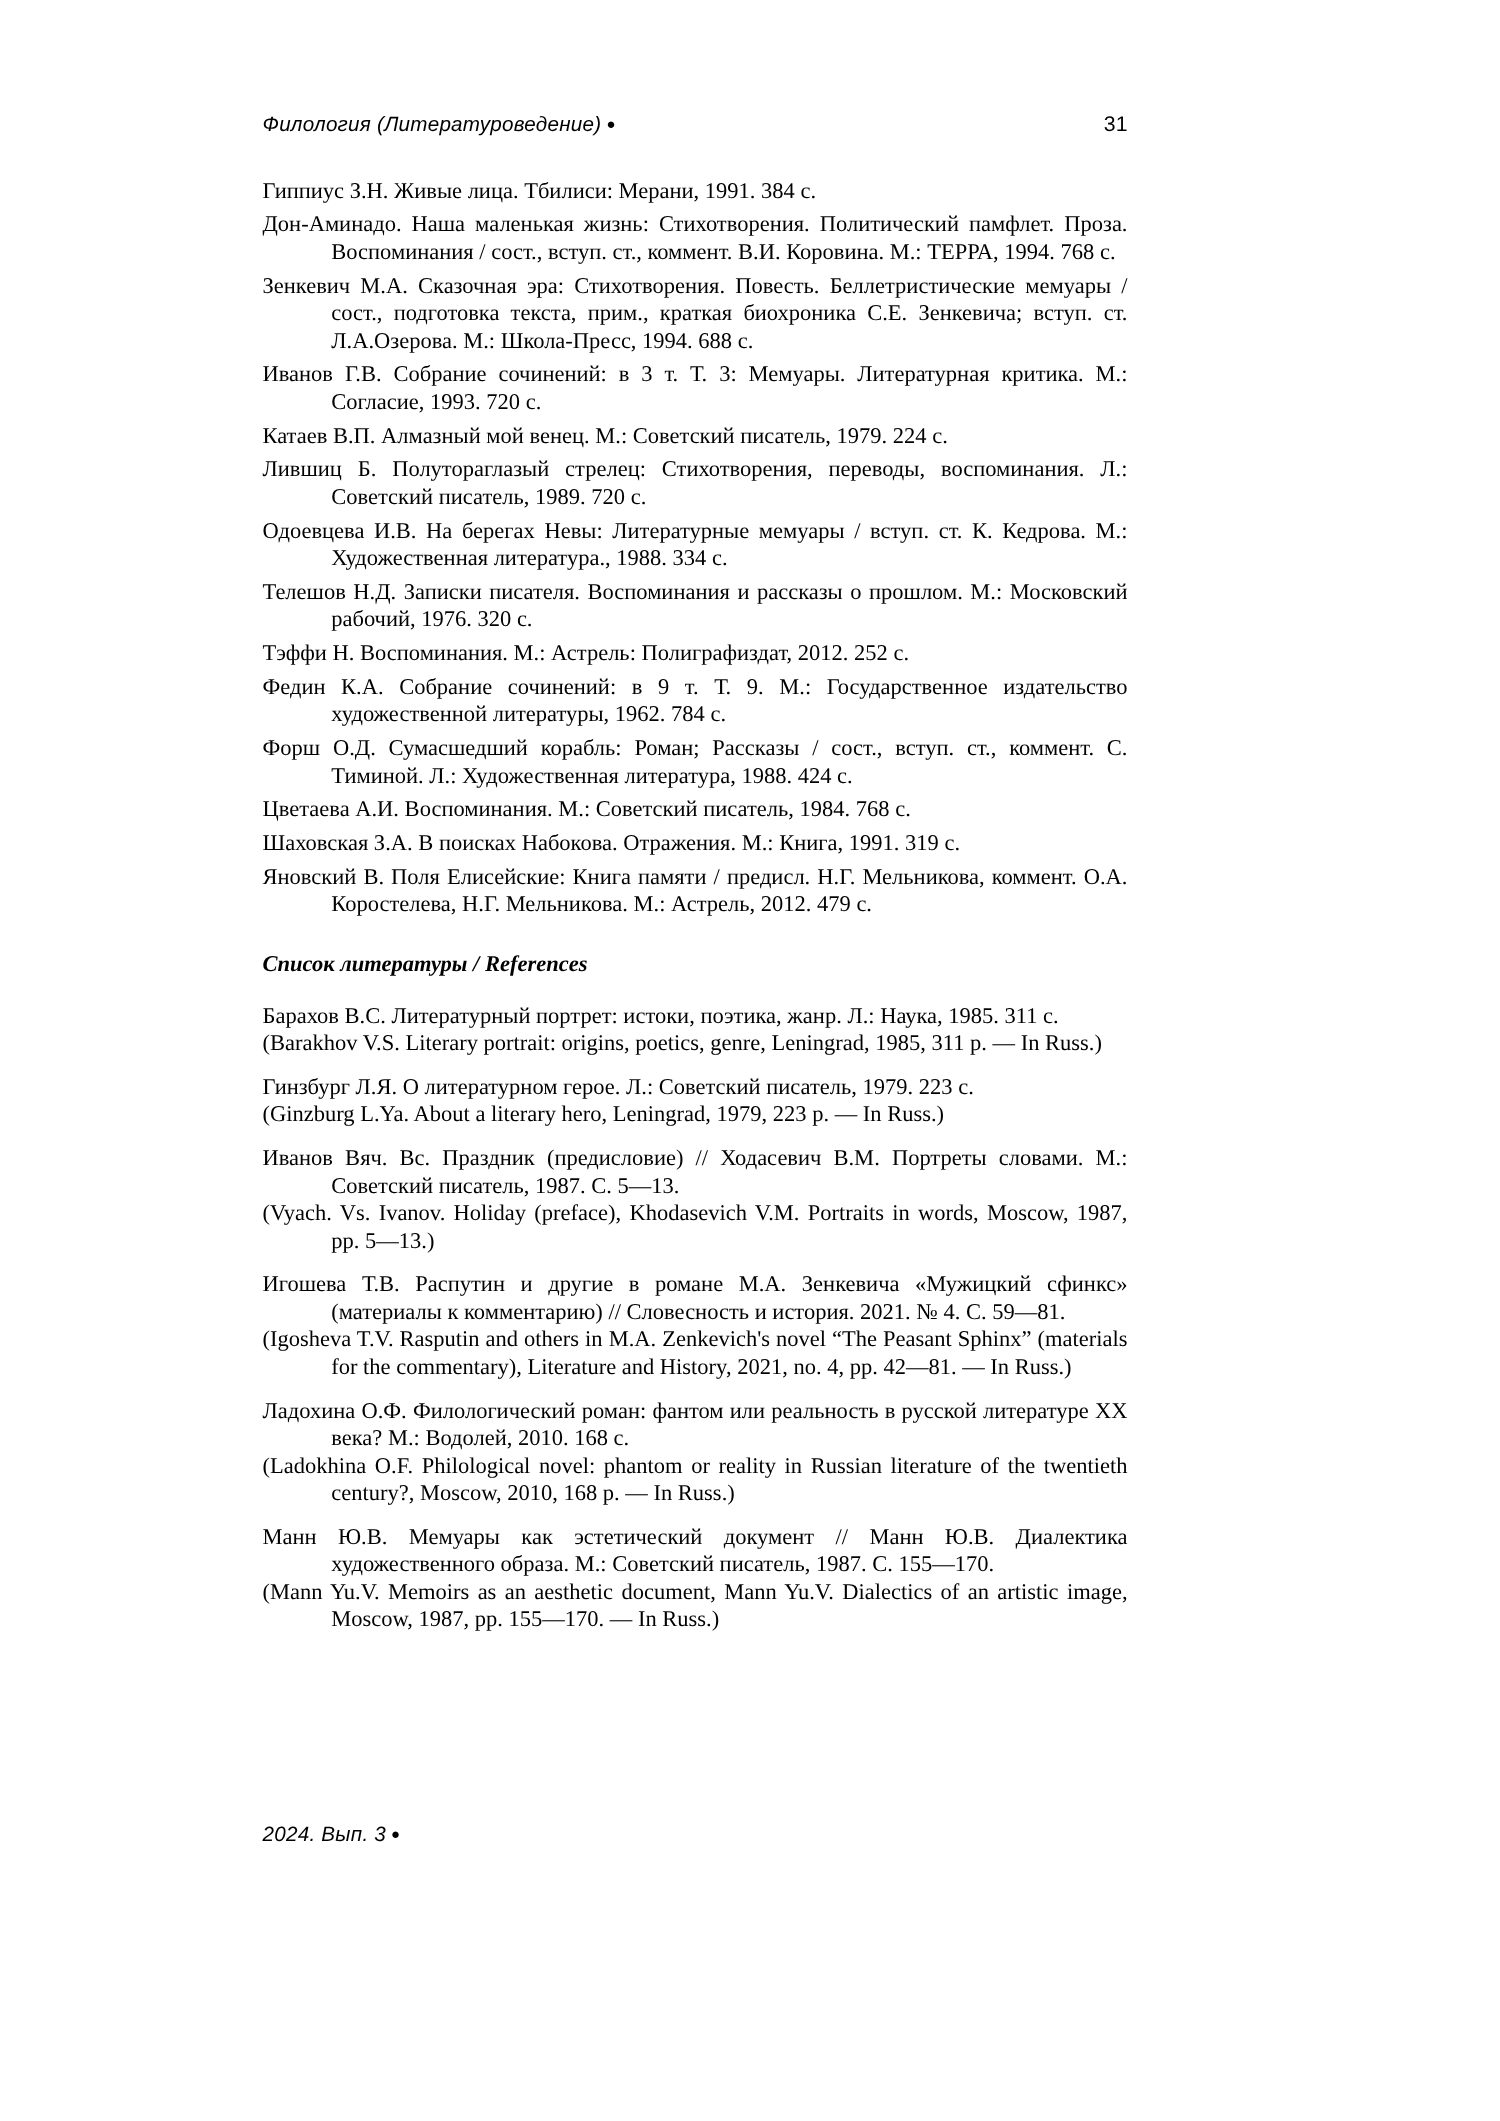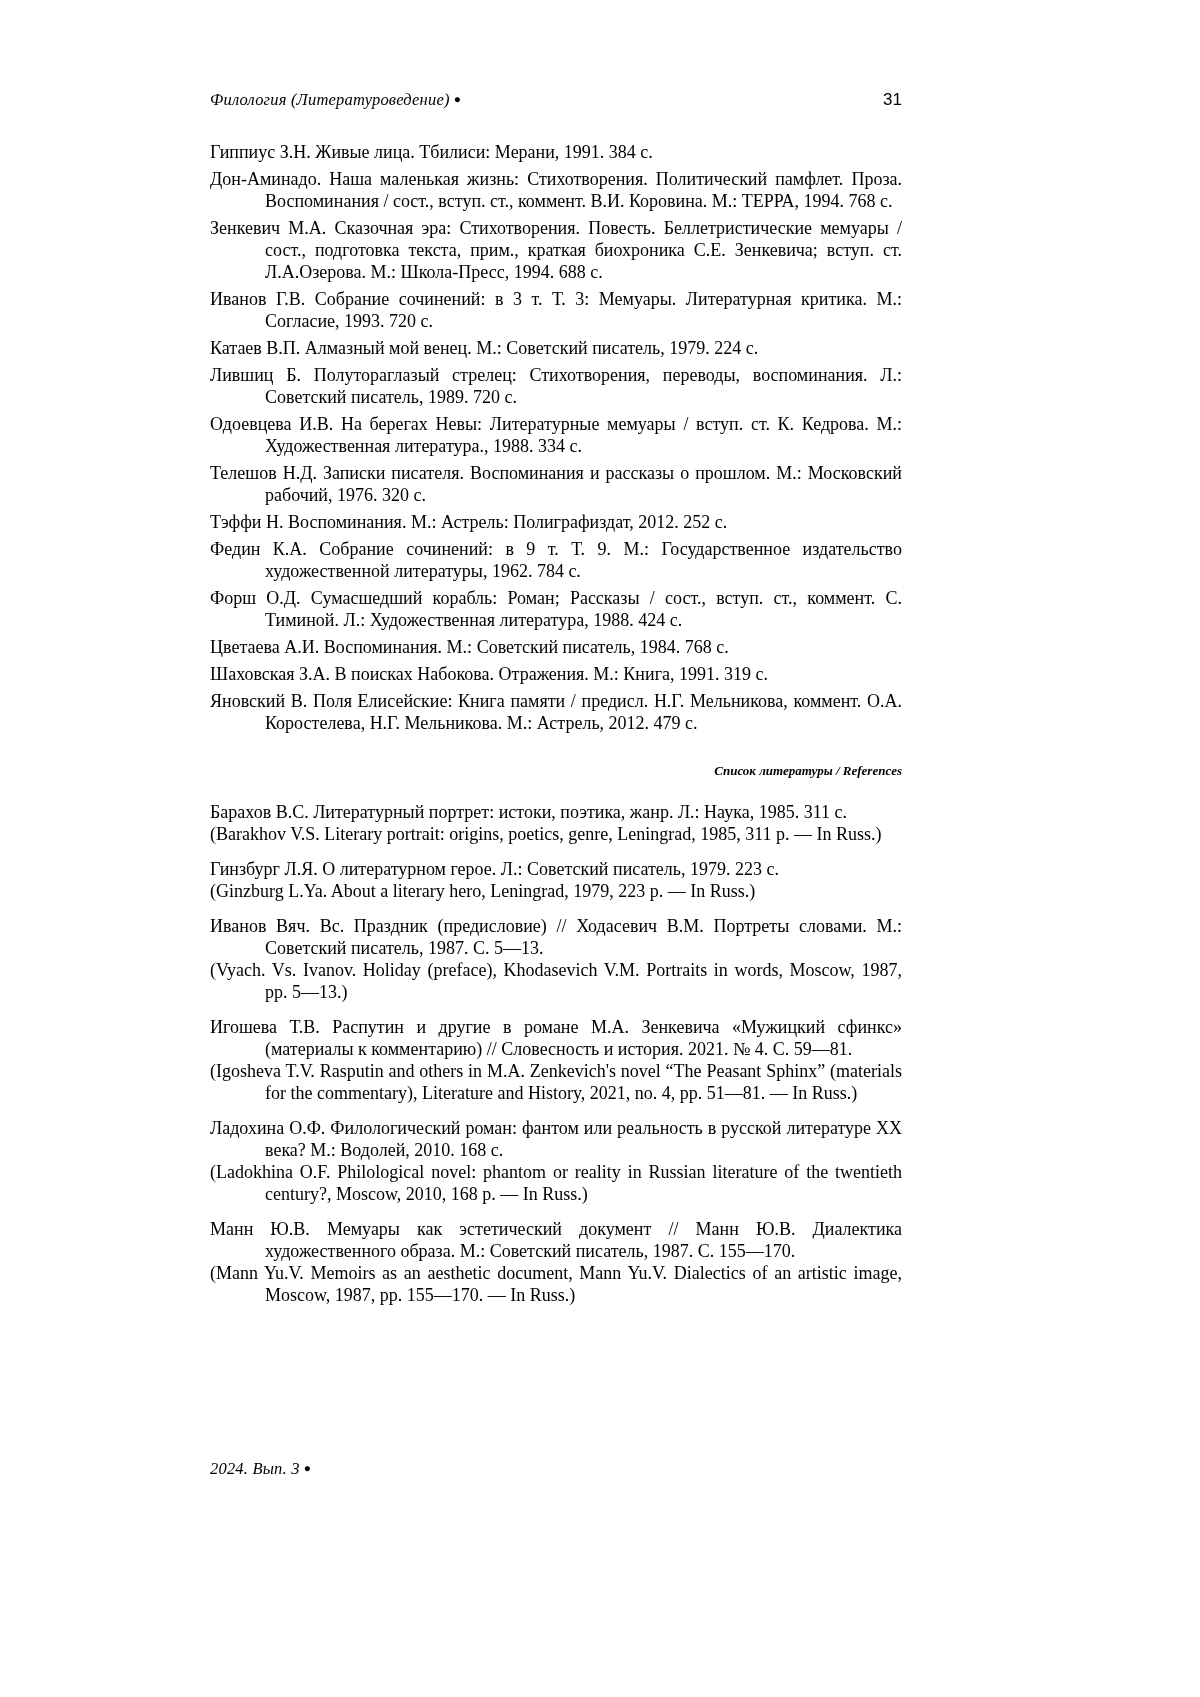--- a/index.html
+++ b/index.html
@@ -15,21 +15,21 @@
   .runhead-row {
     position: absolute;
     left: 210px;
     top: 90px;
     width: 692px;
     display: flex;
     justify-content: space-between;
     align-items: baseline;
   }
   .runhead {
-    font-family: Liberation Serif, serif;
+    font-family: Liberation Sans, sans-serif;
     font-style: italic;
     font-size: 16.5px;
     letter-spacing: 0.2px;
     white-space: nowrap;
     text-align: center;
   }
   .bullet {
     font-style: normal;
     font-size: 12px;
     vertical-align: 2px;
@@ -49,24 +49,24 @@
     line-height: 22px;
   }
   .bib-entry {
     margin: 0 0 5px 0;
     padding-left: 55px;
     text-indent: -55px;
     text-align: justify;
   }
   .refs-heading {
     margin: 26px 0 19px 0;
-    text-align: right;
+    text-align: left;
     font-weight: bold;
     font-style: italic;
-    font-size: 13px;
+    font-size: 18px;
   }
   .ref-pair { margin: 0 0 13px 0; }
   .ref-ru, .ref-en {
     margin: 0;
     padding-left: 55px;
     text-indent: -55px;
     text-align: justify;
   }
   .it { }
   .footer-row {
@@ -113,21 +113,21 @@
         <div class="ref-pair">
     <p class="ref-ru">Гинзбург Л.Я. О литературном герое. Л.: Советский писатель, 1979. 223 с.</p>
     <p class="ref-en"><span>(Ginzburg L.Ya. About a literary hero, Leningrad, 1979, 223 p. — In Russ.)</span></p>
   </div>
         <div class="ref-pair">
     <p class="ref-ru">Иванов Вяч. Вс. Праздник (предисловие) // Ходасевич В.М. Портреты словами. М.: Советский писатель, 1987. С. 5—13.</p>
     <p class="ref-en"><span>(Vyach. Vs. Ivanov. Holiday (preface), </span><span class="it">Khodasevich V.M. Portraits in words</span><span>, Moscow, 1987, pp. 5—13.)</span></p>
   </div>
         <div class="ref-pair">
     <p class="ref-ru">Игошева Т.В. Распутин и другие в романе М.А. Зенкевича «Мужицкий сфинкс» (материалы к комментарию) // Словесность и история. 2021. № 4. С. 59—81.</p>
-    <p class="ref-en"><span>(Igosheva T.V. Rasputin and others in M.A. Zenkevich's novel “The Peasant Sphinx” (materials for the commentary), </span><span class="it">Literature and History</span><span>, 2021, no. 4, pp. 51—81. — In Russ.)</span></p>
+    <p class="ref-en"><span>(Igosheva T.V. Rasputin and others in M.A. Zenkevich's novel “The Peasant Sphinx” (materials for the commentary), </span><span class="it">Literature and History</span><span>, 2021, no. 4, pp. 42—81. — In Russ.)</span></p>
   </div>
         <div class="ref-pair">
     <p class="ref-ru">Ладохина О.Ф. Филологический роман: фантом или реальность в русской литературе XX века? М.: Водолей, 2010. 168 с.</p>
     <p class="ref-en"><span>(Ladokhina O.F. Philological novel: phantom or reality in Russian literature of the twentieth century?, Moscow, 2010, 168 p. — In Russ.)</span></p>
   </div>
         <div class="ref-pair">
     <p class="ref-ru">Манн Ю.В. Мемуары как эстетический документ // Манн Ю.В. Диалектика художественного образа. М.: Советский писатель, 1987. С. 155—170.</p>
     <p class="ref-en"><span>(Mann Yu.V. Memoirs as an aesthetic document, </span><span class="it">Mann Yu.V. Dialectics of an artistic image</span><span>, Moscow, 1987, pp. 155—170. — In Russ.)</span></p>
   </div>
       </div>

